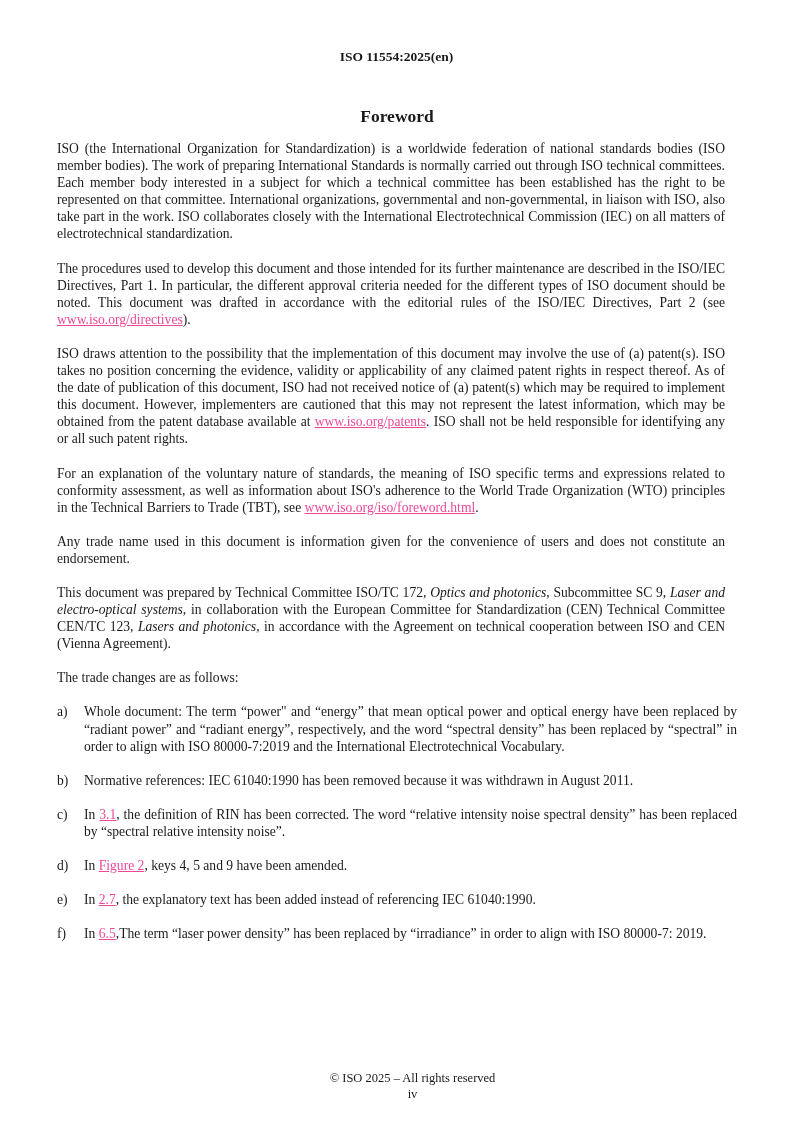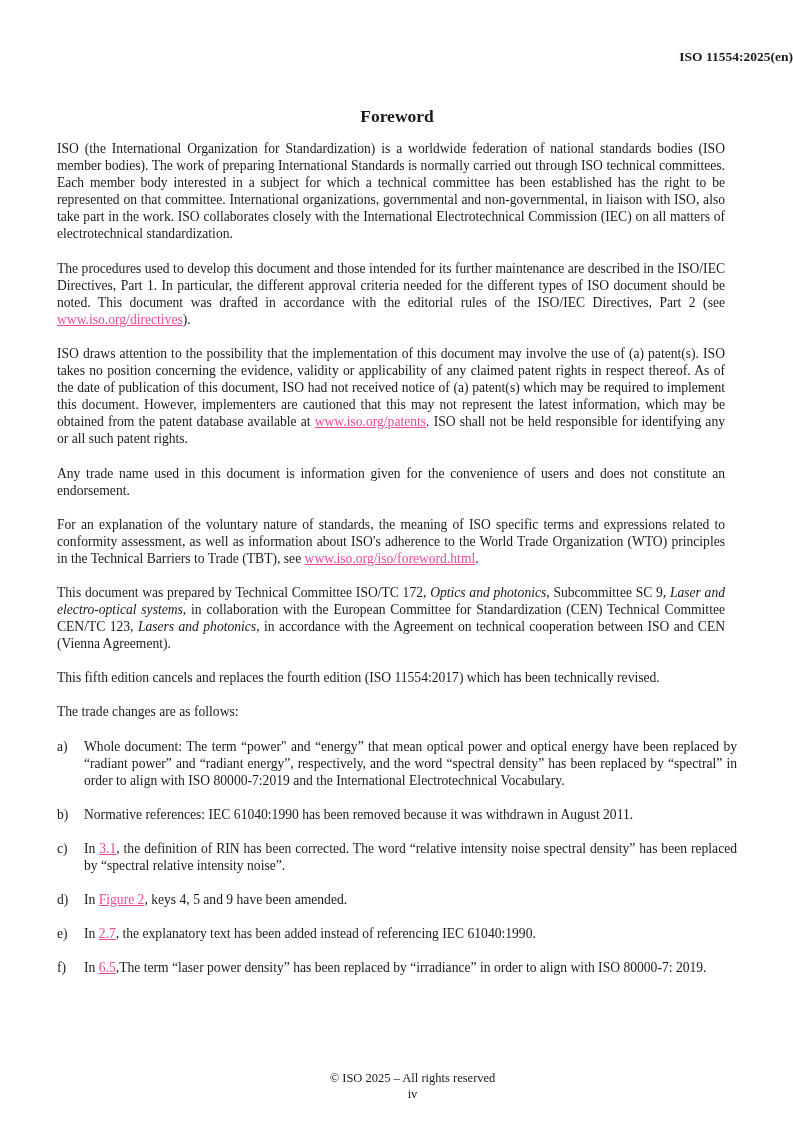--- a/index.html
+++ b/index.html
@@ -2,21 +2,21 @@
 <html><head>
 <meta charset="utf-8">
 <style>
   html, body { margin: 0; padding: 0; background: #ffffff; }
   body {
     width: 793px; height: 1122px; position: relative; overflow: hidden;
     font-family: "Liberation Serif", "DejaVu Serif", serif;
     color: #1a1a1a;
   }
   .doc-id {
-    position: absolute; top: 49px; left: 0; width: 793px; text-align: right;
+    position: absolute; top: 49px; left: 0; width: 793px; text-align: center;
     font-weight: bold; font-size: 13.5px;
   }
   .content {
     position: absolute; top: 104px; left: 57px; width: 680px;
     font-size: 13.6px; line-height: 17.1px;
   }
   h1.foreword {
     font-size: 17.5px; font-weight: bold; margin: 0 0 12px 0; line-height: 24px; text-align: center;
   }
   p.para {
@@ -41,27 +41,26 @@
 
 <div class="content">
   <h1 class="foreword">Foreword</h1>
 
   <p class="para"><span>ISO (the International Organization for Standardization) is a worldwide federation of national standards bodies (ISO member bodies). The work of preparing International Standards is normally carried out through ISO technical committees. Each member body interested in a subject for which a technical committee has been established has the right to be represented on that committee. International organizations, governmental and non-governmental, in liaison with ISO, also take part in the work. ISO collaborates closely with the International Electrotechnical Commission (IEC) on all matters of electrotechnical standardization.</span></p>
 
   <p class="para"><span>The procedures used to develop this document and those intended for its further maintenance are described in the ISO/IEC Directives, Part 1. In particular, the different approval criteria needed for the different types of ISO document should be noted. This document was drafted in accordance with the editorial rules of the ISO/IEC Directives, Part 2 (see </span><a class="link" href="#">www.iso.org/directives</a><span>).</span></p>
 
   <p class="para"><span>ISO draws attention to the possibility that the implementation of this document may involve the use of (a) patent(s). ISO takes no position concerning the evidence, validity or applicability of any claimed patent rights in respect thereof. As of the date of publication of this document, ISO had not received notice of (a) patent(s) which may be required to implement this document. However, implementers are cautioned that this may not represent the latest information, which may be obtained from the patent database available at </span><a class="link" href="#">www.iso.org/patents</a><span>. ISO shall not be held responsible for identifying any or all such patent rights.</span></p>
 
+  <p class="para"><span>For an explanation of the voluntary nature of standards, the meaning of ISO specific terms and expressions related to conformity assessment, as well as information about ISO's adherence to the World Trade Organization (WTO) principles in the Technical Barriers to Trade (TBT), see </span><a class="link" href="#">www.iso.org/iso/foreword.html</a><span>.</span></p>
+
   <p class="para"><span>Any trade name used in this document is information given for the convenience of users and does not constitute an endorsement.</span></p>
-
-  <p class="para"><span>For an explanation of the voluntary nature of standards, the meaning of ISO specific terms and expressions related to conformity assessment, as well as information about ISO's adherence to the World Trade Organization (WTO) principles in the Technical Barriers to Trade (TBT), see </span><a class="link" href="#">www.iso.org/iso/foreword.html</a><span>.</span></p>
 
   <p class="para"><span>This document was prepared by Technical Committee ISO/TC 172, </span><em>Optics and photonics</em><span>, Subcommittee SC 9, </span><em>Laser and electro-optical systems,</em><span> in collaboration with the European Committee for Standardization (CEN) Technical Committee CEN/TC 123, </span><em>Lasers and photonics,</em><span> in accordance with the Agreement on technical cooperation between ISO and CEN (Vienna Agreement).</span></p>
 
-  <p class="para"><span>This fifth edition cancels and replaces the fourth edition (ISO 11554:2017) which has been technically revised.</span></p>
 
   <p class="para"><span>The trade changes are as follows:</span></p>
 
   <ol class="changes">
     <li><span class="marker">a)</span><span>Whole document: The term “power" and “energy” that mean optical power and optical energy have been replaced by “radiant power” and “radiant energy”, respectively, and the word “spectral density” has been replaced by “spectral” in order to align with ISO 80000-7:2019 and the International Electrotechnical Vocabulary.</span></li>
     <li><span class="marker">b)</span><span>Normative references: IEC 61040:1990 has been removed because it was withdrawn in August 2011.</span></li>
     <li><span class="marker">c)</span><span>In </span><a class="link" href="#">3.1</a><span>, the definition of RIN has been corrected. The word “relative intensity noise spectral density” has been replaced by “spectral relative intensity noise”.</span></li>
     <li><span class="marker">d)</span><span>In </span><a class="link" href="#">Figure 2</a><span>, keys 4, 5 and 9 have been amended.</span></li>
     <li><span class="marker">e)</span><span>In </span><a class="link" href="#">2.7</a><span>, the explanatory text has been added instead of referencing IEC 61040:1990.</span></li>
     <li><span class="marker">f)</span><span>In </span><a class="link" href="#">6.5</a><span>,The term “laser power density” has been replaced by “irradiance” in order to align with ISO 80000-7: 2019.</span></li>

